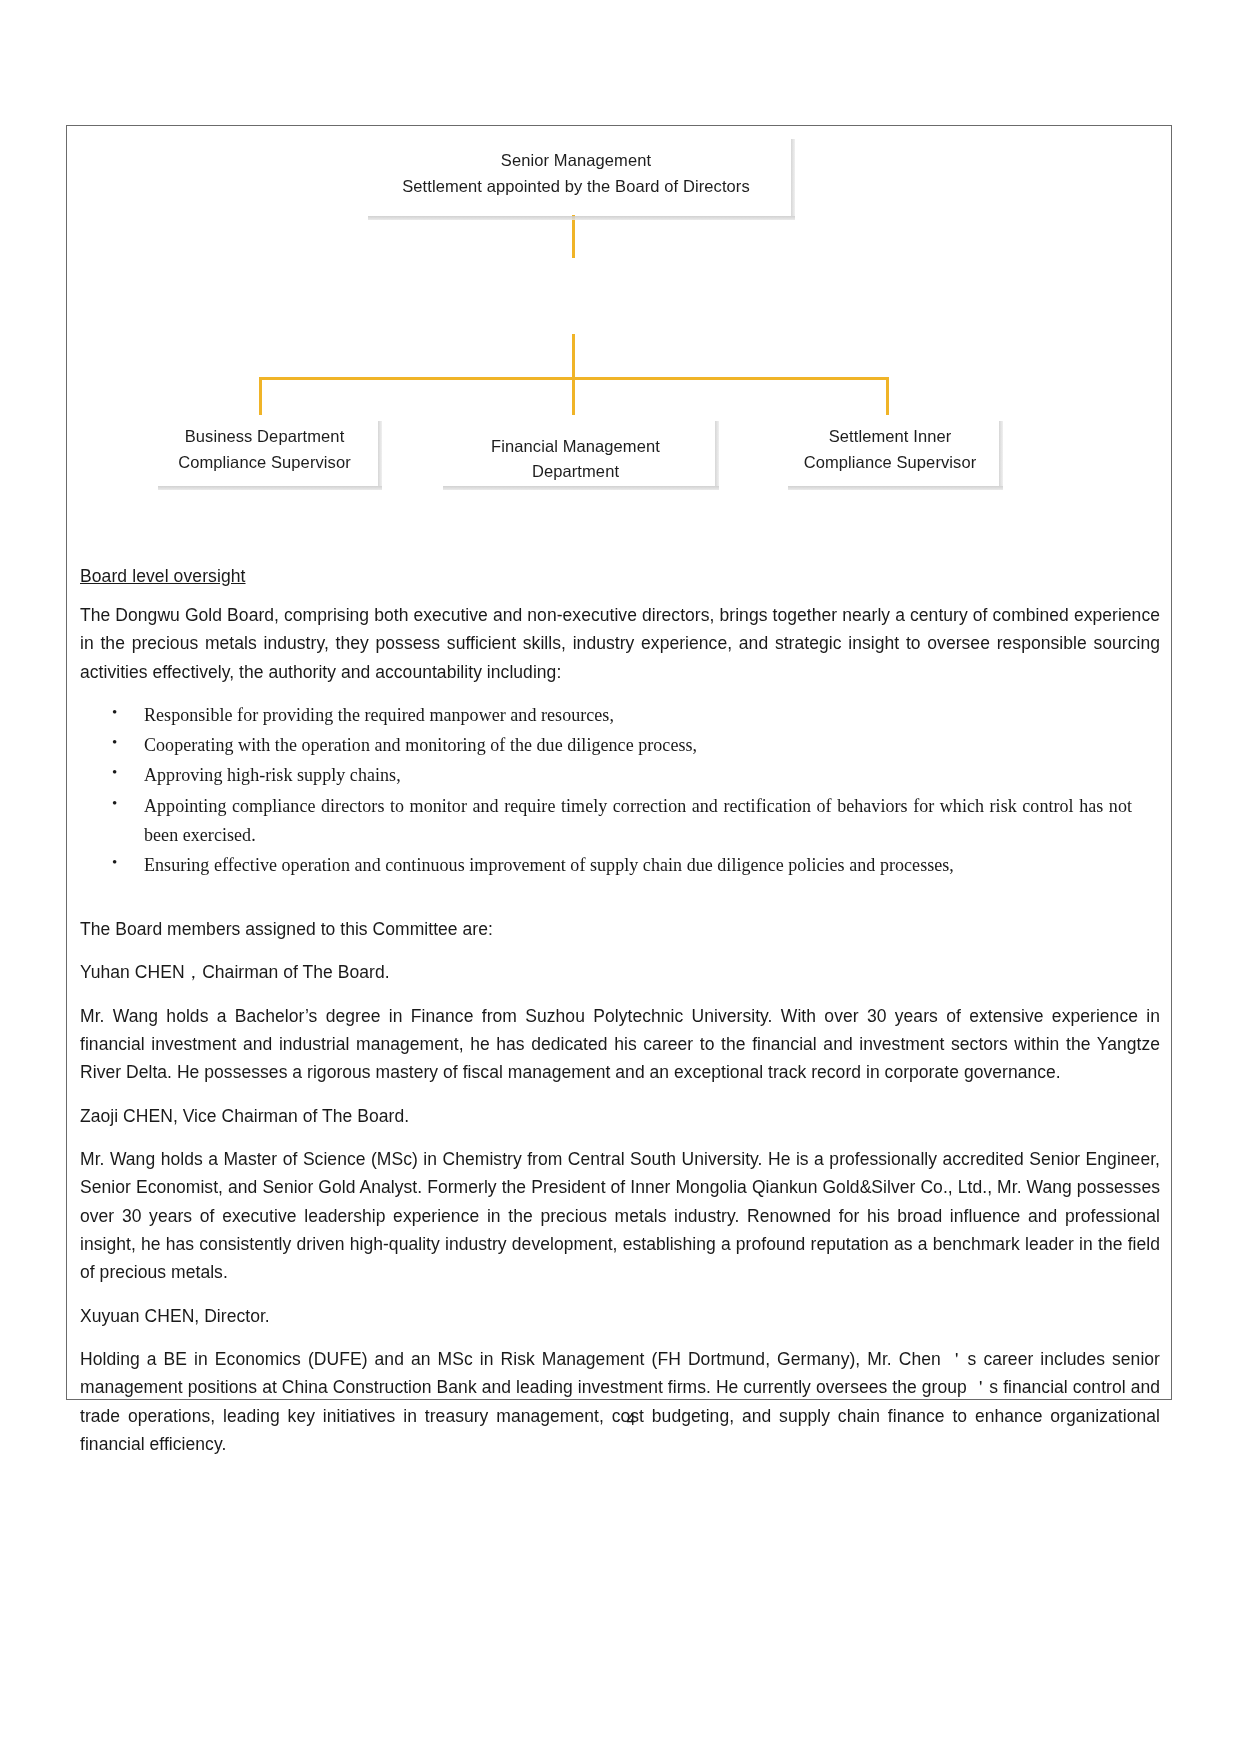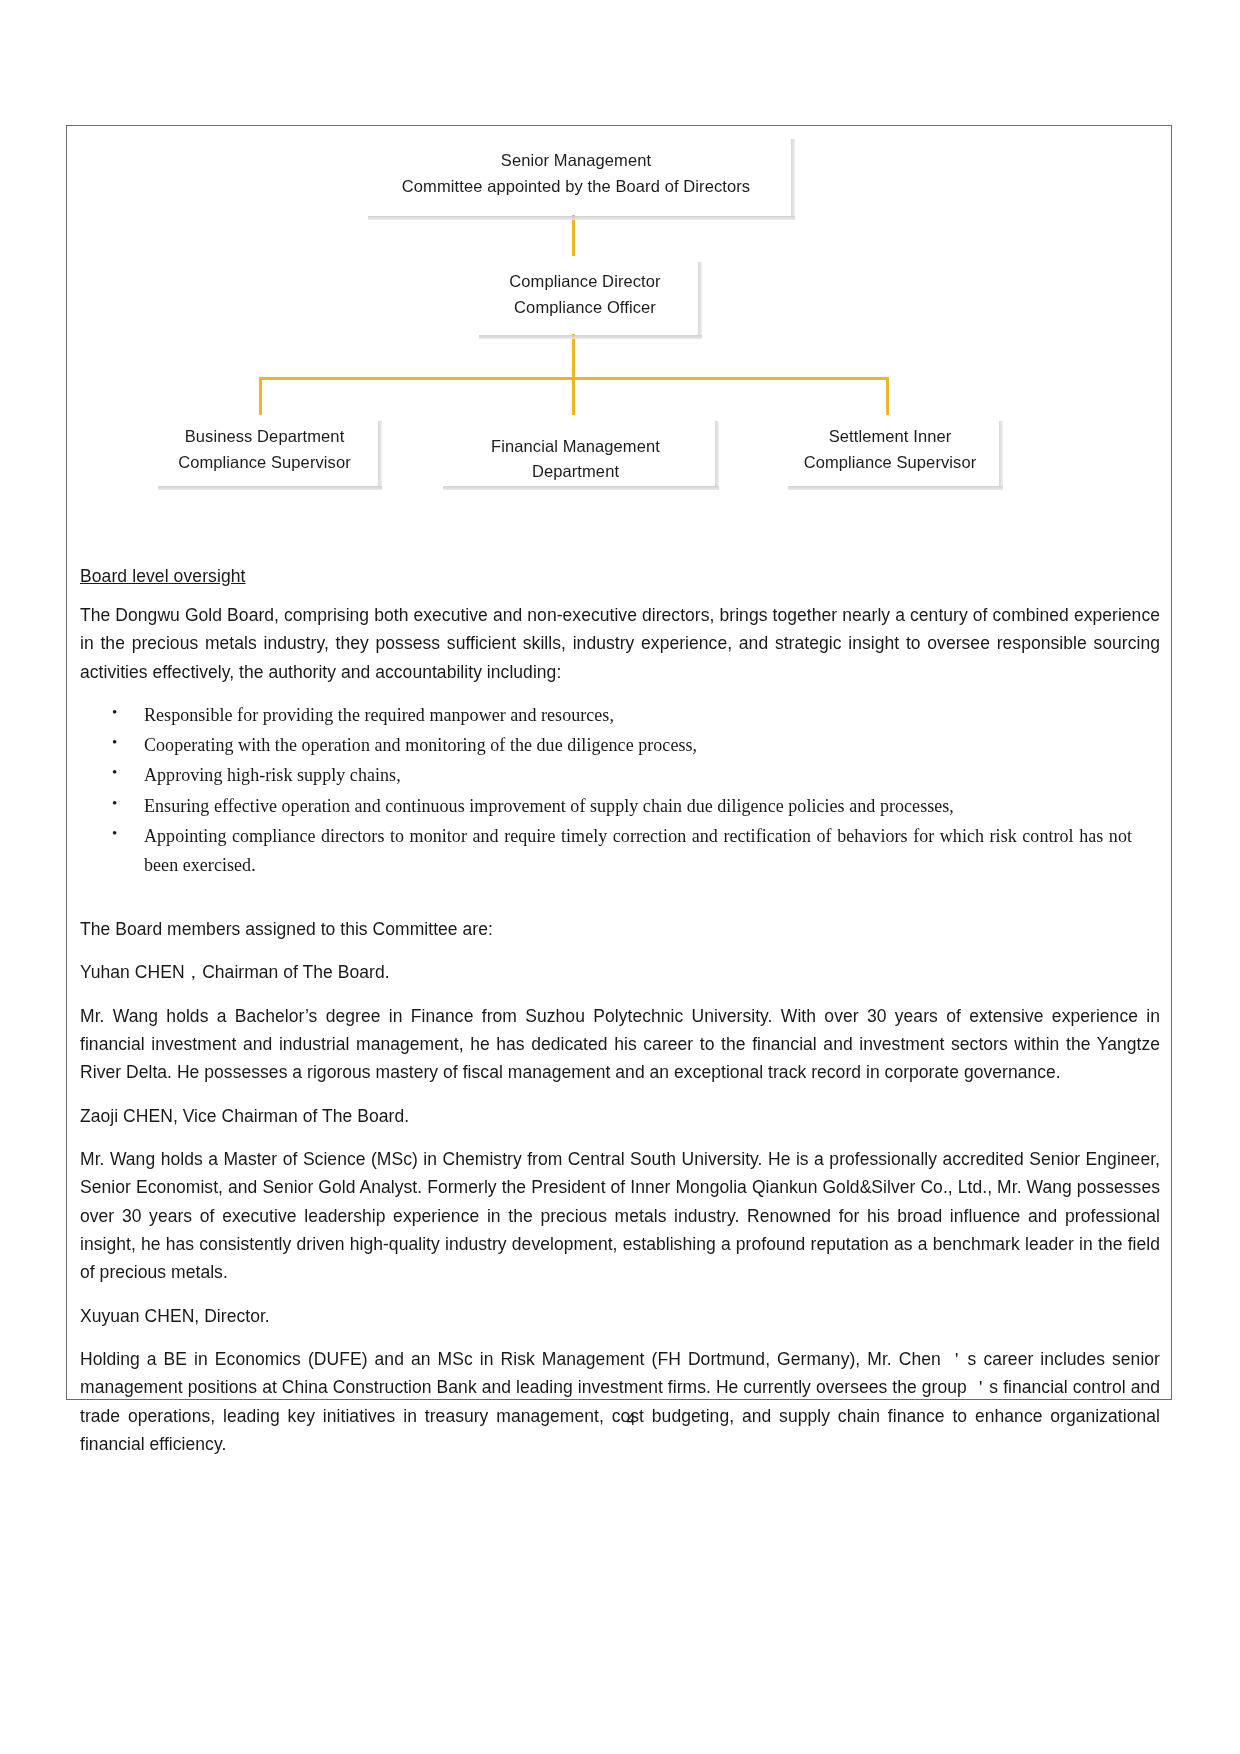--- a/index.html
+++ b/index.html
@@ -172,27 +172,23 @@
   <div id="org-chart">
 
     <div class="conn" id="conn-v1"></div>
     <div class="conn" id="conn-v2"></div>
     <div class="conn" id="conn-h1"></div>
     <div class="conn" id="conn-v-left"></div>
     <div class="conn" id="conn-v-right"></div>
 
     <div class="org-box" id="box-senior">
       <span class="ln">Senior Management</span>
-      <span class="ln">Committee appointed by the Board of Directors</span>
-    </div>
-
-    <div class="org-box" id="box-compliance">
-      <span class="ln">Compliance Director</span>
-      <span class="ln">Compliance Officer</span>
-    </div>
+      <span class="ln">Settlement appointed by the Board of Directors</span>
+    </div>
+
 
     <div class="org-box" id="box-business">
       <span class="ln">Business Department</span>
       <span class="ln">Compliance Supervisor</span>
     </div>
 
     <div class="org-box" id="box-financial">
       <span class="ln">Financial Management</span>
       <span class="ln">Department</span>
     </div>
@@ -206,22 +202,22 @@
   <div id="content">
 
     <div class="sec-heading">Board level oversight</div>
 
     <p class="body">The Dongwu Gold Board, comprising both executive and non-executive directors, brings together nearly a century of combined experience in the precious metals industry, they possess sufficient skills, industry experience, and strategic insight to oversee responsible sourcing activities effectively, the authority and accountability including:</p>
 
     <ul class="board-duties">
       <li>Responsible for providing the required manpower and resources,</li>
       <li>Cooperating with the operation and monitoring of the due diligence process,</li>
       <li>Approving high-risk supply chains,</li>
+      <li>Appointing compliance directors to monitor and require timely correction and rectification of behaviors for which risk control has not been exercised.</li>
       <li>Ensuring effective operation and continuous improvement of supply chain due diligence policies and processes,</li>
-      <li>Appointing compliance directors to monitor and require timely correction and rectification of behaviors for which risk control has not been exercised.</li>
     </ul>
 
     <div class="gap-lg"></div>
 
     <p class="body">The Board members assigned to this Committee are:</p>
 
     <div class="name-line">Yuhan CHEN，Chairman of The Board.</div>
     <p class="body">Mr. Wang holds a Bachelor’s degree in Finance from Suzhou Polytechnic University. With over 30 years of extensive experience in financial investment and industrial management, he has dedicated his career to the financial and investment sectors within the Yangtze River Delta. He possesses a rigorous mastery of fiscal management and an exceptional track record in corporate governance.</p>
 
     <div class="name-line">Zaoji CHEN, Vice Chairman of The Board.</div>

